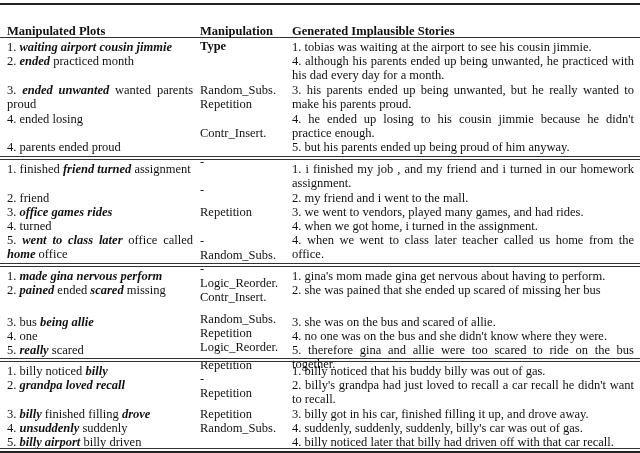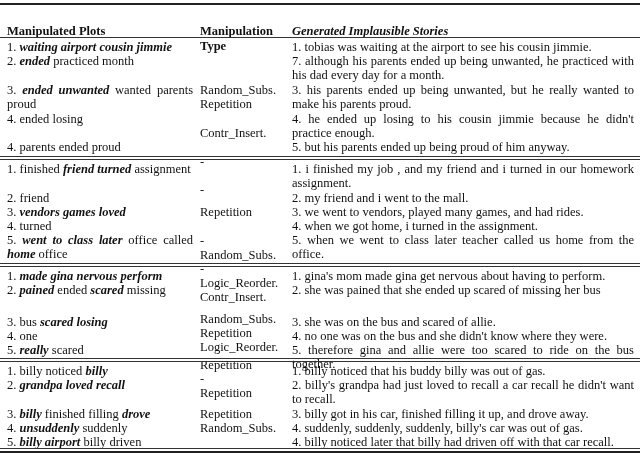--- a/index.html
+++ b/index.html
@@ -19,34 +19,34 @@
 </style>
 </head>
 <body>
 
 <div class="tbl">
   <div class="rule-top"></div>
 
   <div class="header">
     <div class="hcell" style="left:7px;">Manipulated Plots</div>
     <div class="hcell" style="left:200px;width:88px;">Manipulation Type</div>
-    <div class="hcell" style="left:292px;font-style:italic;">Generated Implausible Stories</div>
+    <div class="hcell" style="left:292px;">Generated Implausible Stories</div>
   </div>
 
   <div class="rule-mid" style="top:37px;"></div>
 
   <div class="row" style="top:40px;">
     <div class="c1"><span>1. </span><span class="bi">waiting airport cousin jimmie</span></div>
     <div class="c2">Random_Subs.</div>
     <div class="c3">1. tobias was waiting at the airport to see his cousin jimmie.</div>
   </div>
   <div class="row" style="top:54px;">
     <div class="c1"><span>2. </span><span class="bi">ended</span><span> practiced month</span></div>
     <div class="c2">Repetition</div>
-    <div class="c3">7. although his parents ended up being unwanted, he practiced with his dad every day for a month.</div>
+    <div class="c3">4. although his parents ended up being unwanted, he practiced with his dad every day for a month.</div>
   </div>
   <div class="row" style="top:83px;">
     <div class="c1"><span>3. </span><span class="bi">ended unwanted</span><span> wanted parents proud</span></div>
     <div class="c2">Contr_Insert.</div>
     <div class="c3">3. his parents ended up being unwanted, but he really wanted to make his parents proud.</div>
   </div>
   <div class="row" style="top:112px;">
     <div class="c1"><span>4. ended losing</span></div>
     <div class="c2">-</div>
     <div class="c3">4. he ended up losing to his cousin jimmie because he didn't practice enough.</div>
@@ -63,49 +63,49 @@
     <div class="c1"><span>1. finished </span><span class="bi">friend turned</span><span> assignment</span></div>
     <div class="c2">Repetition</div>
     <div class="c3">1. i finished my job , and my friend and i turned in our homework assignment.</div>
   </div>
   <div class="row" style="top:191px;">
     <div class="c1"><span>2. friend</span></div>
     <div class="c2">-</div>
     <div class="c3">2. my friend and i went to the mall.</div>
   </div>
   <div class="row" style="top:205px;">
-    <div class="c1"><span>3. </span><span class="bi">vendors games loved</span></div>
+    <div class="c1"><span>3. </span><span class="bi">office games rides</span></div>
     <div class="c2">Random_Subs.</div>
     <div class="c3">3. we went to vendors, played many games, and had rides.</div>
   </div>
   <div class="row" style="top:219px;">
     <div class="c1"><span>4. turned</span></div>
     <div class="c2">-</div>
     <div class="c3">4. when we got home, i turned in the assignment.</div>
   </div>
   <div class="row" style="top:233px;">
     <div class="c1"><span>5. </span><span class="bi">went to class later</span><span> office called </span><span class="bi">home</span><span> office</span></div>
     <div class="c2">Logic_Reorder. Contr_Insert.</div>
-    <div class="c3">5. when we went to class later teacher called us home from the office.</div>
+    <div class="c3">4. when we went to class later teacher called us home from the office.</div>
   </div>
 
   <div class="rule-double" style="top:263px;"></div>
 
   <div class="row" style="top:269px;">
     <div class="c1"><span>1. </span><span class="bi">made gina nervous perform</span></div>
     <div class="c2">Random_Subs.</div>
     <div class="c3">1. gina's mom made gina get nervous about having to perform.</div>
   </div>
   <div class="row" style="top:283px;">
     <div class="c1"><span>2. </span><span class="bi">pained</span><span> ended </span><span class="bi">scared</span><span> missing</span></div>
     <div class="c2">Repetition Logic_Reorder.</div>
     <div class="c3">2. she was pained that she ended up scared of missing her bus</div>
   </div>
   <div class="row" style="top:315px;">
-    <div class="c1"><span>3. bus </span><span class="bi">scared losing</span></div>
+    <div class="c1"><span>3. bus </span><span class="bi">being allie</span></div>
     <div class="c2">Repetition</div>
     <div class="c3">3. she was on the bus and scared of allie.</div>
   </div>
   <div class="row" style="top:329px;">
     <div class="c1"><span>4. one</span></div>
     <div class="c2">-</div>
     <div class="c3">4. no one was on the bus and she didn't know where they were.</div>
   </div>
   <div class="row" style="top:343px;">
     <div class="c1"><span>5. </span><span class="bi">really</span><span> scared</span></div>

